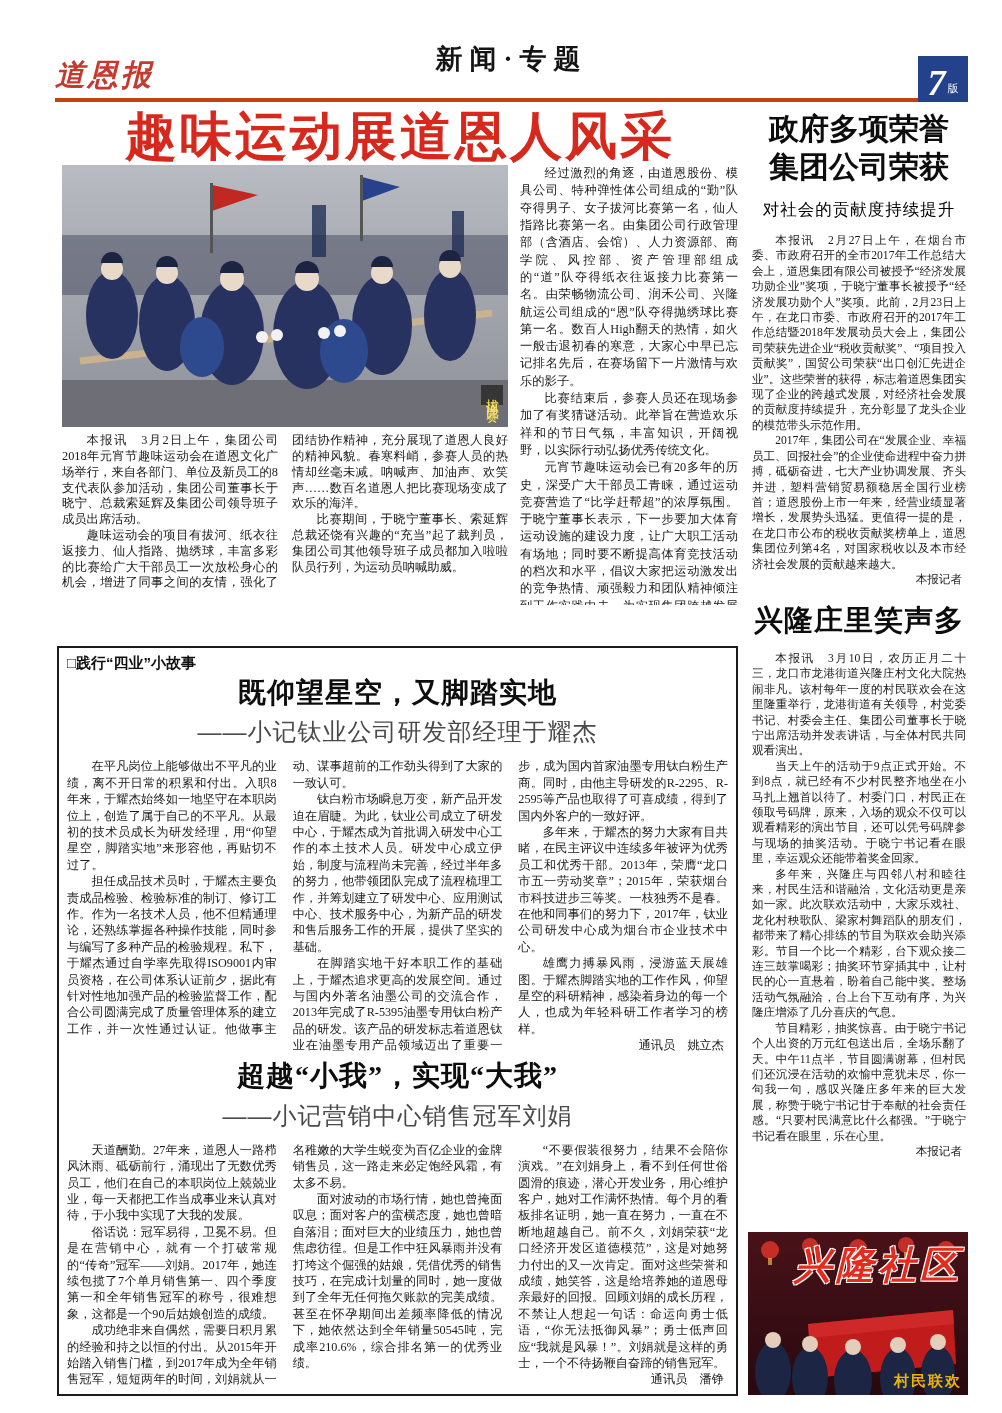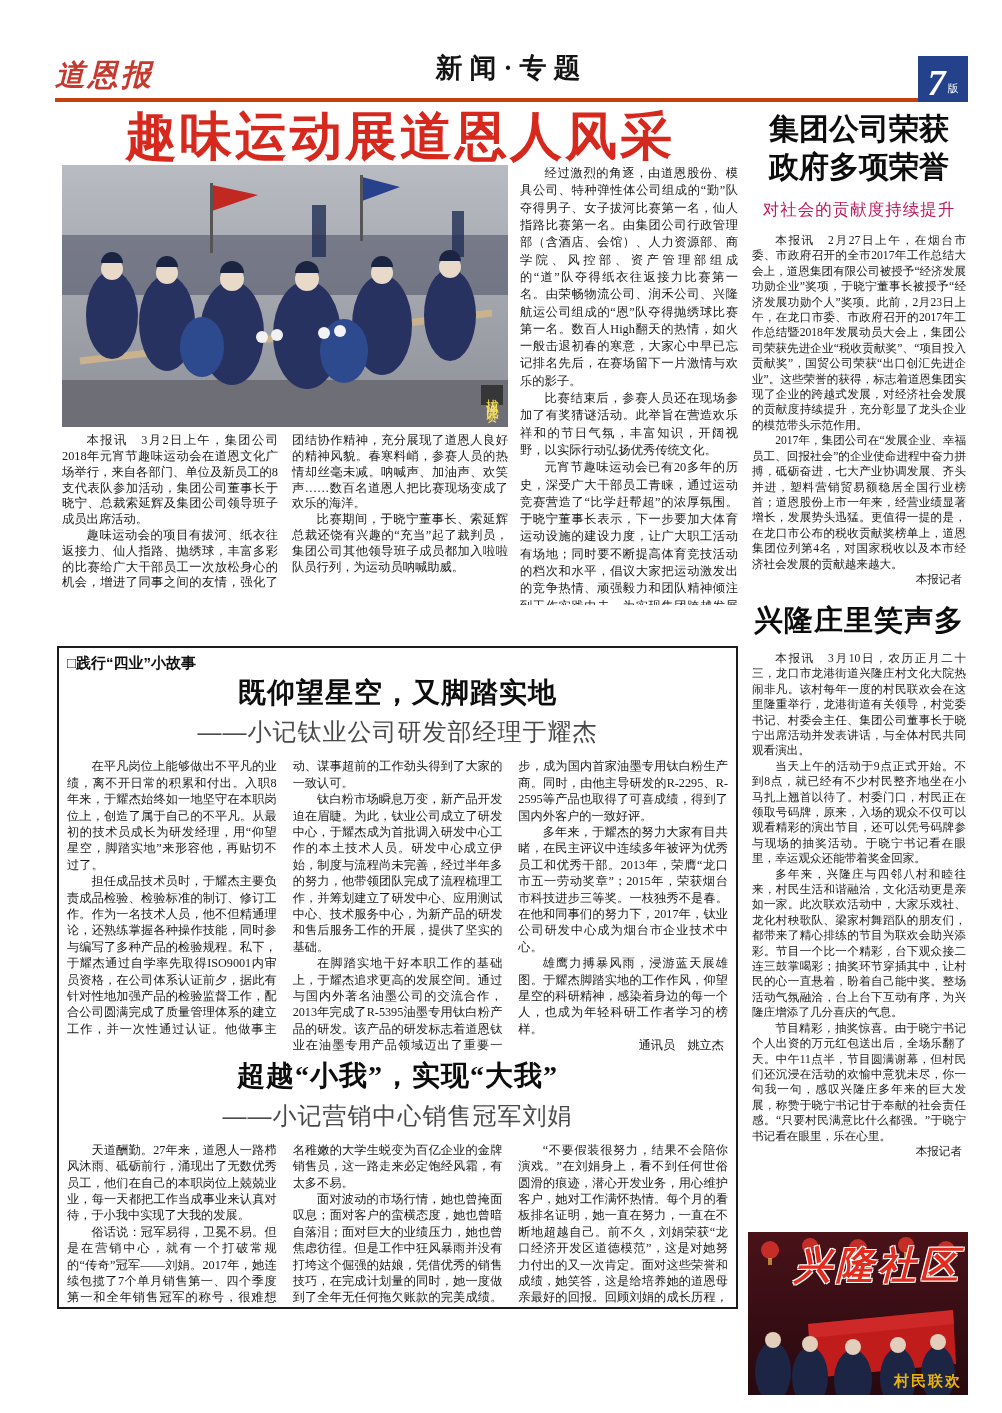--- a/index.html
+++ b/index.html
@@ -14,21 +14,21 @@
     position:absolute; left:55px; right:34px; top:50px; height:52px;
     border-bottom:4px solid #c2410c;
     display:flex; align-items:flex-end; justify-content:space-between;
   }
   .paper-name {
     font-family:"Liberation Serif",serif; font-weight:bold; font-style:italic;
     color:#c53a2e; font-size:30px; line-height:1; padding-bottom:8px; letter-spacing:3px;
   }
   .section-title {
     font-family:"Liberation Serif",serif; font-weight:bold; color:#141414;
-    font-size:27px; letter-spacing:7px; line-height:1; padding-bottom:16px;
+    font-size:27px; letter-spacing:7px; line-height:1; padding-bottom:25px;
     position:absolute; left:0; right:0; text-align:center;
   }
   .page-box {
     position:relative; width:50px; height:46px; background:#24418c; color:#fff;
     display:flex; align-items:flex-end; justify-content:center; gap:2px;
     margin-bottom:-4px; padding-bottom:3px;
   }
   .page-num { font-family:"Liberation Serif",serif; font-style:italic; font-weight:bold; font-size:36px; line-height:.9; }
   .page-label { font-size:11px; padding-bottom:3px; }
 
@@ -57,21 +57,21 @@
     font-size:12.3px; line-height:15.8px;
   }
   .lead-col3 {
     width:218px; height:440px; overflow:hidden;
     font-size:12.3px; line-height:17.3px;
   }
   .byline { text-align:right; padding-right:4px; font-size:12.3px; }
 
   
   .feature-box {
-    position:absolute; left:57px; top:646px; width:681px; height:663px;
+    position:absolute; left:57px; top:646px; width:681px; height:750px;
     border:2px solid #1c1c1c; padding:6px 8px; overflow:hidden; background:#fff;
   }
   .feature-tag {
     font-family:"Liberation Sans",sans-serif; font-weight:bold; font-size:15px; color:#111;
   }
   .story-headline {
     font-family:Liberation Serif, serif; font-weight:bold; color:#0d0d0d;
     font-size:28px; text-align:center; line-height:1.12; letter-spacing:1px; margin-top:4px;
     white-space:nowrap;
   }
@@ -89,21 +89,21 @@
 
   
   .right-col {
     position:absolute; left:752px; top:110px; width:214px; height:1118px; overflow:hidden;
   }
   .award-title {
     font-family:"Liberation Sans",sans-serif; font-weight:bold; color:#0d0d0d;
     font-size:30px; text-align:center; line-height:1.25; white-space:nowrap;
   }
   .award-subtitle {
-    font-family:"Liberation Sans",sans-serif; color:#be185d; font-size:16.5px;
+    font-family:"Liberation Sans",sans-serif; color:#000000; font-size:16.5px;
     text-align:center; margin:14px 0 12px 0; letter-spacing:1px;
   }
   .right-body { font-size:11.6px; line-height:15.4px; }
   .right-body .para { text-indent:2em; }
   .right-byline { text-align:right; font-size:11.6px; padding-right:4px; }
   .village-headline {
     font-family:"Liberation Sans",sans-serif; font-weight:bold; color:#0d0d0d;
     font-size:29px; text-align:center; letter-spacing:1px; margin:14px 0 10px 0; white-space:nowrap;
   }
 
@@ -241,22 +241,22 @@
           <p class="para">成功绝非来自偶然，需要日积月累的经验和持之以恒的付出。从2015年开始踏入销售门槛，到2017年成为全年销售冠军，短短两年的时间，刘娟就从一名稚嫩的大学生蜕变为百亿企业的金牌销售员，这一路走来必定饱经风霜，有太多不易。</p>
           <p class="para">面对波动的市场行情，她也曾掩面叹息；面对客户的蛮横态度，她也曾暗自落泪；面对巨大的业绩压力，她也曾焦虑彷徨。但是工作中狂风暴雨并没有打垮这个倔强的姑娘，凭借优秀的销售技巧，在完成计划量的同时，她一度做到了全年无任何拖欠账款的完美成绩。甚至在怀孕期间出差频率降低的情况下，她依然达到全年销量50545吨，完成率210.6%，综合排名第一的优秀业绩。</p>
           <p class="para">“不要假装很努力，结果不会陪你演戏。”在刘娟身上，看不到任何世俗圆滑的痕迹，潜心开发业务，用心维护客户，她对工作满怀热情。每个月的看板排名证明，她一直在努力，一直在不断地超越自己。前不久，刘娟荣获“龙口经济开发区道德模范”，这是对她努力付出的又一次肯定。面对这些荣誉和成绩，她笑答，这是给培养她的道恩母亲最好的回报。回顾刘娟的成长历程，不禁让人想起一句话：命运向勇士低语，“你无法抵御风暴”；勇士低声回应“我就是风暴！”。刘娟就是这样的勇士，一个不待扬鞭自奋蹄的销售冠军。</p>
         </div>
       <div class="byline">通讯员　潘铮</div>
     </div>
   </div>
 
   <div class="right-col">
     <div class="award-title">
+      <div>政府多项荣誉</div>
       <div>集团公司荣获</div>
-      <div>政府多项荣誉</div>
     </div>
     <div class="award-subtitle">对社会的贡献度持续提升</div>
     <div class="right-body body-txt">
         <p class="para">本报讯　2月27日上午，在烟台市委、市政府召开的全市2017年工作总结大会上，道恩集团有限公司被授予“经济发展功勋企业”奖项，于晓宁董事长被授予“经济发展功勋个人”奖项。此前，2月23日上午，在龙口市委、市政府召开的2017年工作总结暨2018年发展动员大会上，集团公司荣获先进企业“税收贡献奖”、“项目投入贡献奖”，国贸公司荣获“出口创汇先进企业”。这些荣誉的获得，标志着道恩集团实现了企业的跨越式发展，对经济社会发展的贡献度持续提升，充分彰显了龙头企业的模范带头示范作用。</p>
         <p class="para">2017年，集团公司在“发展企业、幸福员工、回报社会”的企业使命进程中奋力拼搏，砥砺奋进，七大产业协调发展、齐头并进，塑料营销贸易额稳居全国行业榜首；道恩股份上市一年来，经营业绩显著增长，发展势头迅猛。更值得一提的是，在龙口市公布的税收贡献奖榜单上，道恩集团位列第4名，对国家税收以及本市经济社会发展的贡献越来越大。</p>
       </div>
     <div class="right-byline">本报记者</div>
 
     <h2 class="village-headline">兴隆庄里笑声多</h2>
     <div class="right-body body-txt">

